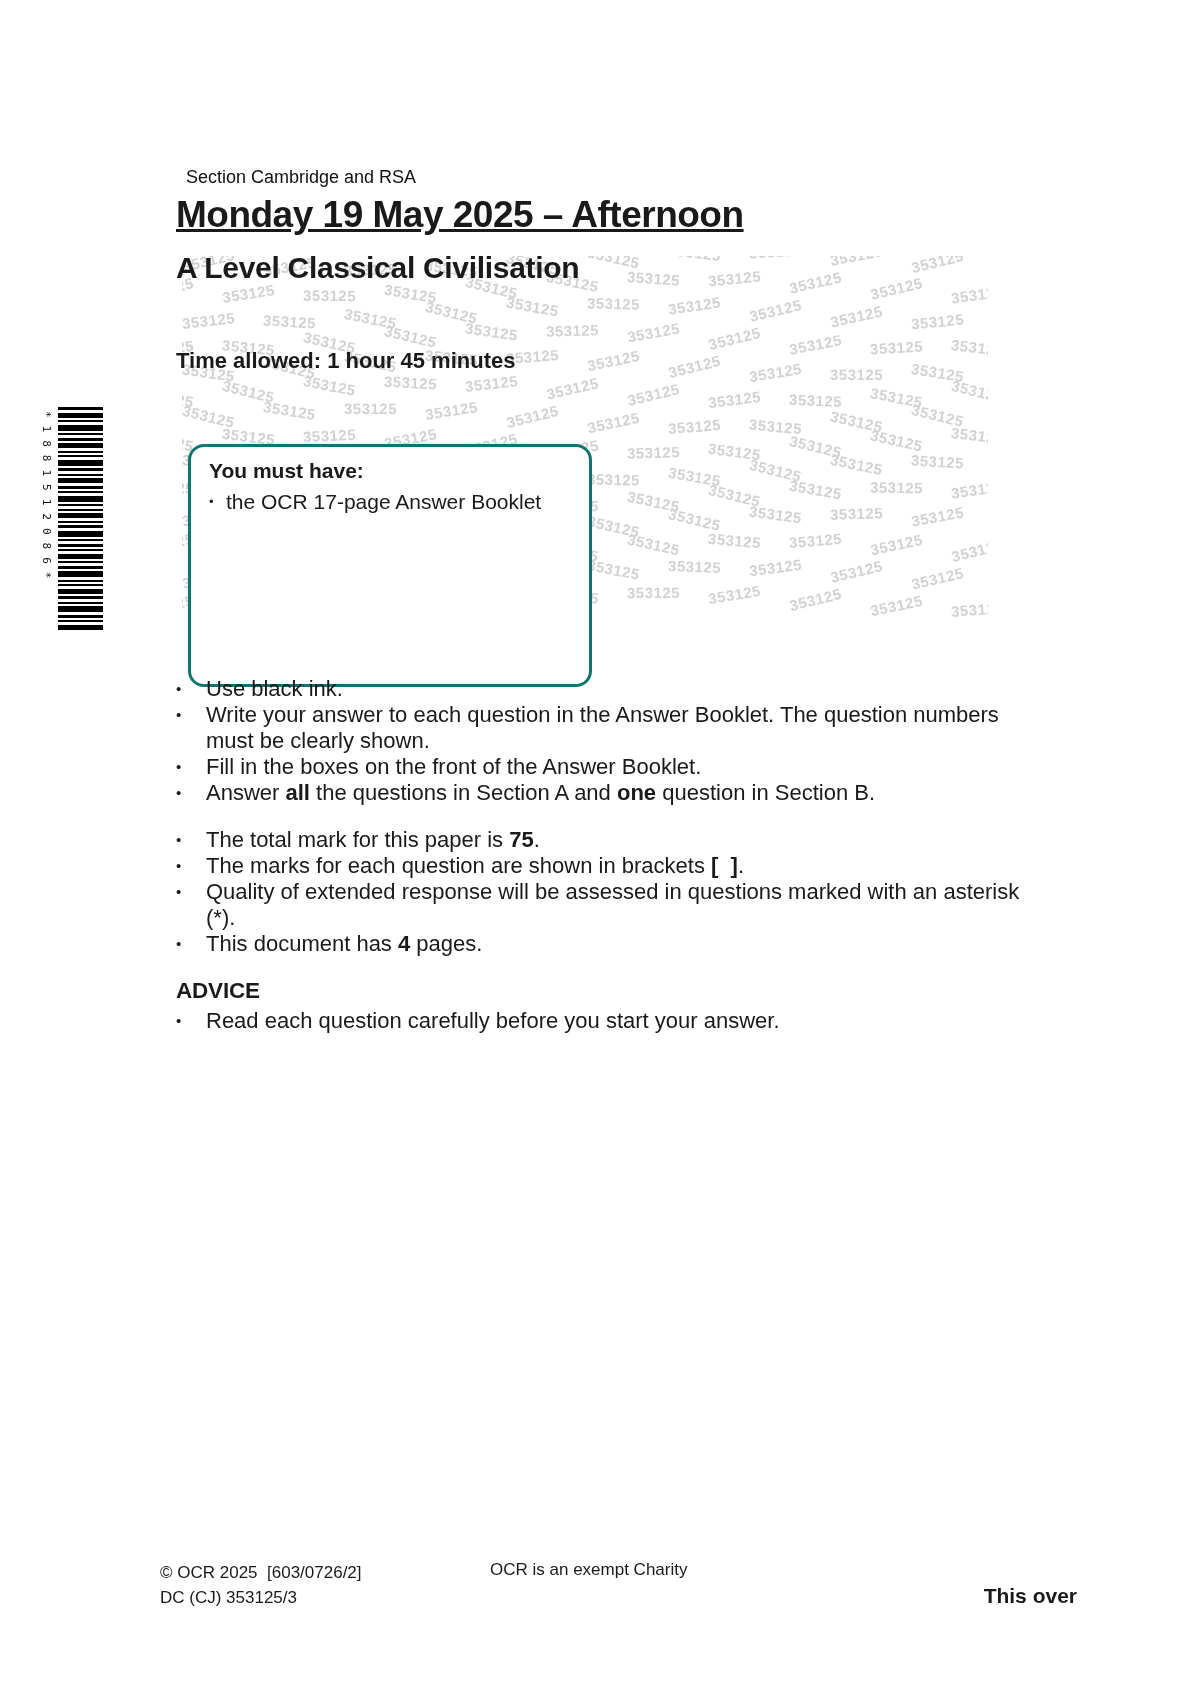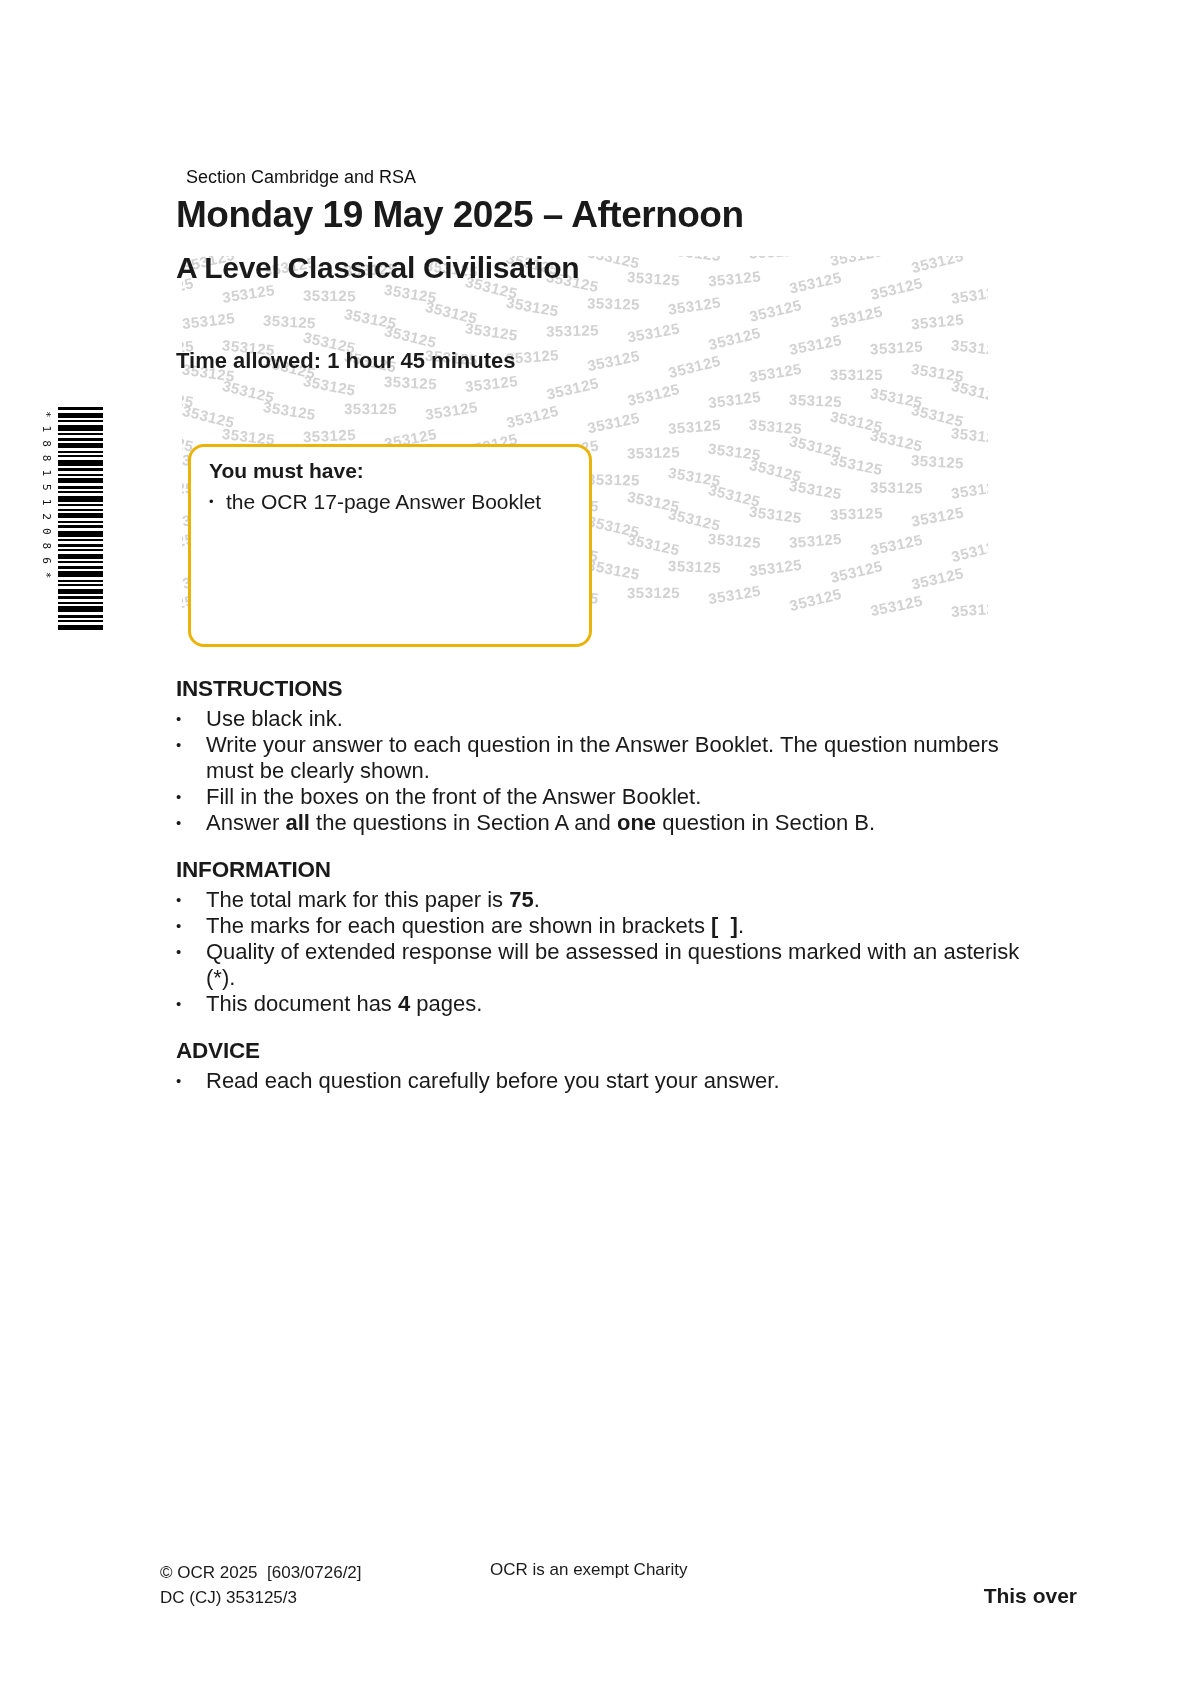--- a/index.html
+++ b/index.html
@@ -25,40 +25,40 @@
   }
   @supports ((-webkit-background-clip: text) or (background-clip: text)) {
     .logo-text {
       background:linear-gradient(150deg,#5c5c62 0%,#2a2a2e 50%,#000 100%);
       -webkit-background-clip:text; background-clip:text; color:transparent;
     }
   }
   .logo-tagline { position:absolute; left:186px; top:167px; font-size:18px; color:#111; z-index:2; }
 
   
-  .title    { position:absolute; left:176px; top:194px; font-size:37px; font-weight:bold; letter-spacing:-0.5px; z-index:2; }
+  .title    { position:absolute; left:176px; top:194px; font-size:37px; font-weight:bold; letter-spacing:-0.5px; z-index:2;text-decoration:underline; }
   .subtitle { position:absolute; left:176px; top:251px; font-size:30px; font-weight:bold; letter-spacing:-0.3px; z-index:2; }
   .code-line{ position:absolute; left:176px; top:304px; font-size:27px; z-index:2; }
   .code-line .code { font-weight:bold; }
   .code-line .name { margin-left:16px; }
   .time-line{ position:absolute; left:176px; top:348px; font-size:22px; font-weight:bold; z-index:2; }
 
   
   .barcode { position:absolute; left:40px; top:407px; width:64px; height:238px; z-index:2; }
   .barcode-value {
     position:absolute; left:0; top:4px; writing-mode:vertical-rl;
     font-family:"DejaVu Sans Mono", monospace; font-size:11px; letter-spacing:8px; color:#111;
   }
   .barcode-bars { position:absolute; left:18px; top:0; width:45px; height:238px; overflow:hidden; }
   .bc-bar { width:100%; background:#000; }
 
   
   .must-have-box {
-    position:absolute; left:188px; top:444px; width:404px; height:203px;
-    border:3px solid #eab308; border-radius:16px; background:#fff;
+    position:absolute; left:188px; top:444px; width:404px; height:243px;
+    border:3px solid #0f766e; border-radius:16px; background:#fff;
     box-sizing:border-box; padding:12px 18px; z-index:2;
   }
   .mh-heading { font-size:21px; font-weight:bold; margin:0 0 6px 0; }
   .mh-row { display:flex; font-size:21px; line-height:26px; }
   .mh-row .dot { width:17px; flex:none; font-size:13px; }
 
   
   .sections { position:absolute; left:176px; top:676px; width:868px; font-size:22px; line-height:26px; z-index:2; }
   .section { margin-bottom:21px; }
   .section-heading { font-size:22.5px; font-weight:bold; letter-spacing:-0.2px; margin:0 0 4px 0; }
@@ -282,21 +282,20 @@
     <div>
         <div class="mh-row">
           <span class="dot">•</span>
           <span class="bullet-text"><span>the OCR 17-page Answer Booklet</span></span>
         </div>
       </div>
   </div>
 
   <div class="sections">
   <section class="section">
-    <h2 class="section-heading">INSTRUCTIONS</h2>
     <div class="section-bullets">
           <div class="bullet-row">
             <span class="dot">•</span>
             <span class="bullet-text"><span>Use black ink.</span></span>
           </div>
           <div class="bullet-row">
             <span class="dot">•</span>
             <span class="bullet-text"><span>Write your answer to each question in the Answer Booklet. The question numbers must be clearly shown.</span></span>
           </div>
           <div class="bullet-row">
@@ -304,21 +303,20 @@
             <span class="bullet-text"><span>Fill in the boxes on the front of the Answer Booklet.</span></span>
           </div>
           <div class="bullet-row">
             <span class="dot">•</span>
             <span class="bullet-text"><span>Answer </span><span class="b">all</span><span> the questions in Section A and </span><span class="b">one</span><span> question in Section B.</span></span>
           </div>
         </div>
   </section>
 
   <section class="section">
-    <h2 class="section-heading">INFORMATION</h2>
     <div class="section-bullets">
           <div class="bullet-row">
             <span class="dot">•</span>
             <span class="bullet-text"><span>The total mark for this paper is </span><span class="b">75</span><span>.</span></span>
           </div>
           <div class="bullet-row">
             <span class="dot">•</span>
             <span class="bullet-text"><span>The marks for each question are shown in brackets </span><span class="b">[&nbsp;&nbsp;]</span><span>.</span></span>
           </div>
           <div class="bullet-row">

